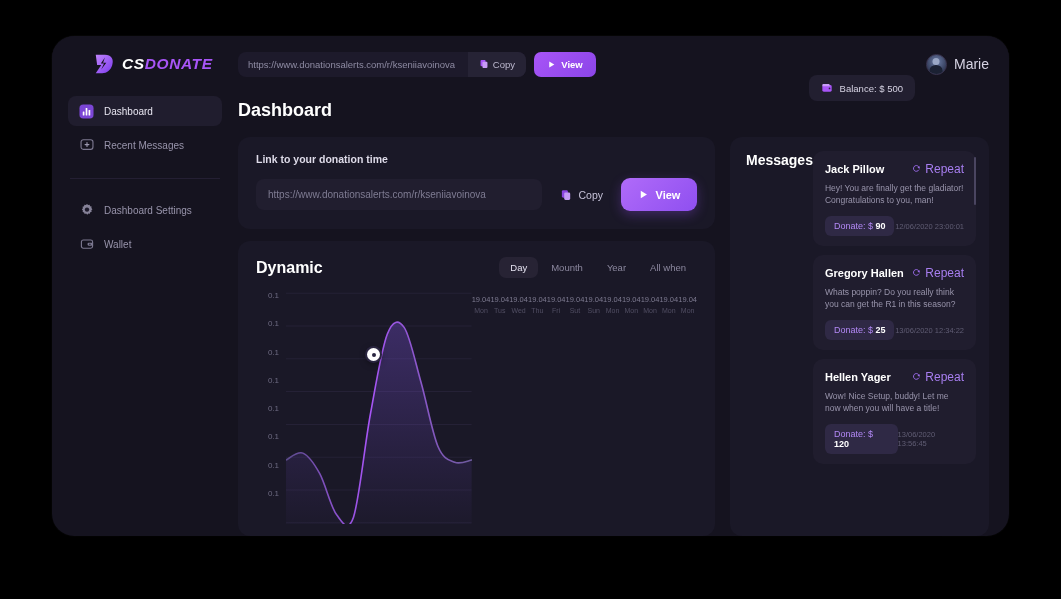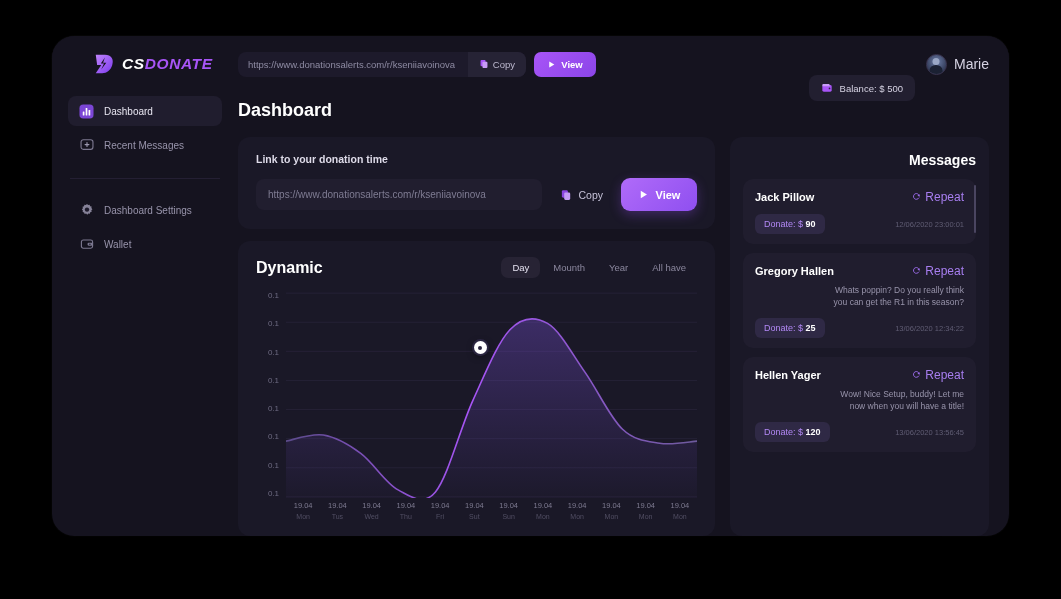--- a/index.html
+++ b/index.html
@@ -346,21 +346,21 @@
   .y-tick {
     color: #6e6b82;
     font-size: 8px;
     line-height: 8px;
   }
   #plot-wrap {
     flex: 1;
     position: relative;
     min-width: 0;
     display: flex;
-    flex-direction: column;
+    flex-direction: row;
   }
   #plot {
     flex: 1;
     position: relative;
     min-height: 0;
   }
   #plot svg { display: block; width: 100%; height: 100%; }
   #x-axis {
     height: 26px;
     flex: 0 0 26px;
@@ -374,22 +374,21 @@
   }
   .x-date { color: #85melt; color: #7e7b91; font-size: 7.5px; display: block; }
   .x-day { color: #514e63; font-size: 7px; display: block; margin-top: 1px; }
 
   
   #messages-card {
     flex: 1;
     min-height: 0;
     padding: 14px 13px 13px 13px;
     display: flex;
-    flex-direction: column;
-    text-align: right;
+    flex-direction: row;
   }
   #messages-title {
     color: #ffffff;
     font-size: 14px;
     font-weight: bold;
     margin: 1px 0 11px 3px;
   }
   #messages-list {
     flex: 1;
     min-height: 0;
@@ -618,21 +617,21 @@
             </div>
           </div>
 
           <div id="chart-card" class="card">
             <div id="chart-head">
               <div id="chart-title">Dynamic</div>
               <div id="chart-tabs">
                 <div class="chart-tab active">Day</div>
                 <div class="chart-tab">Mounth</div>
                 <div class="chart-tab">Year</div>
-                <div class="chart-tab">All have</div>
+                <div class="chart-tab">All when</div>
               </div>
             </div>
 
             <div id="chart-area">
               <div id="y-axis">
                 <div class="y-tick">0.1</div>
                 <div class="y-tick">0.1</div>
                 <div class="y-tick">0.1</div>
                 <div class="y-tick">0.1</div>
                 <div class="y-tick">0.1</div>
@@ -737,20 +736,22 @@
                   <div class="msg-head">
                     <div class="msg-name">Jack Pillow</div>
                     <div class="msg-repeat">
                       <span><svg viewBox="0 0 16 16" width="9" height="9">
                           <path d="M13 7.2 A5.2 5.2 0 1 0 12.3 10.6" fill="none" stroke="#9f6ef0" stroke-width="1.6" stroke-linecap="round"></path>
                           <path d="M13.4 3.6 L13.2 7.4 L9.6 7.0 Z" fill="#9f6ef0"></path>
                         </svg></span>
                       <span>Repeat</span>
                     </div>
                   </div>
+                  <div class="msg-text">Hey! You are finally get the gladiator!
+Congratulations to you, man!</div>
                   <div class="msg-foot">
                     <div class="msg-donate"><span>Donate: $ </span><b>90</b></div>
                     <div class="msg-time">12/06/2020  23:00:01</div>
                   </div>
                 </div>
                 <div class="msg">
                   <div class="msg-head">
                     <div class="msg-name">Gregory Hallen</div>
                     <div class="msg-repeat">
                       <span><svg viewBox="0 0 16 16" width="9" height="9">

